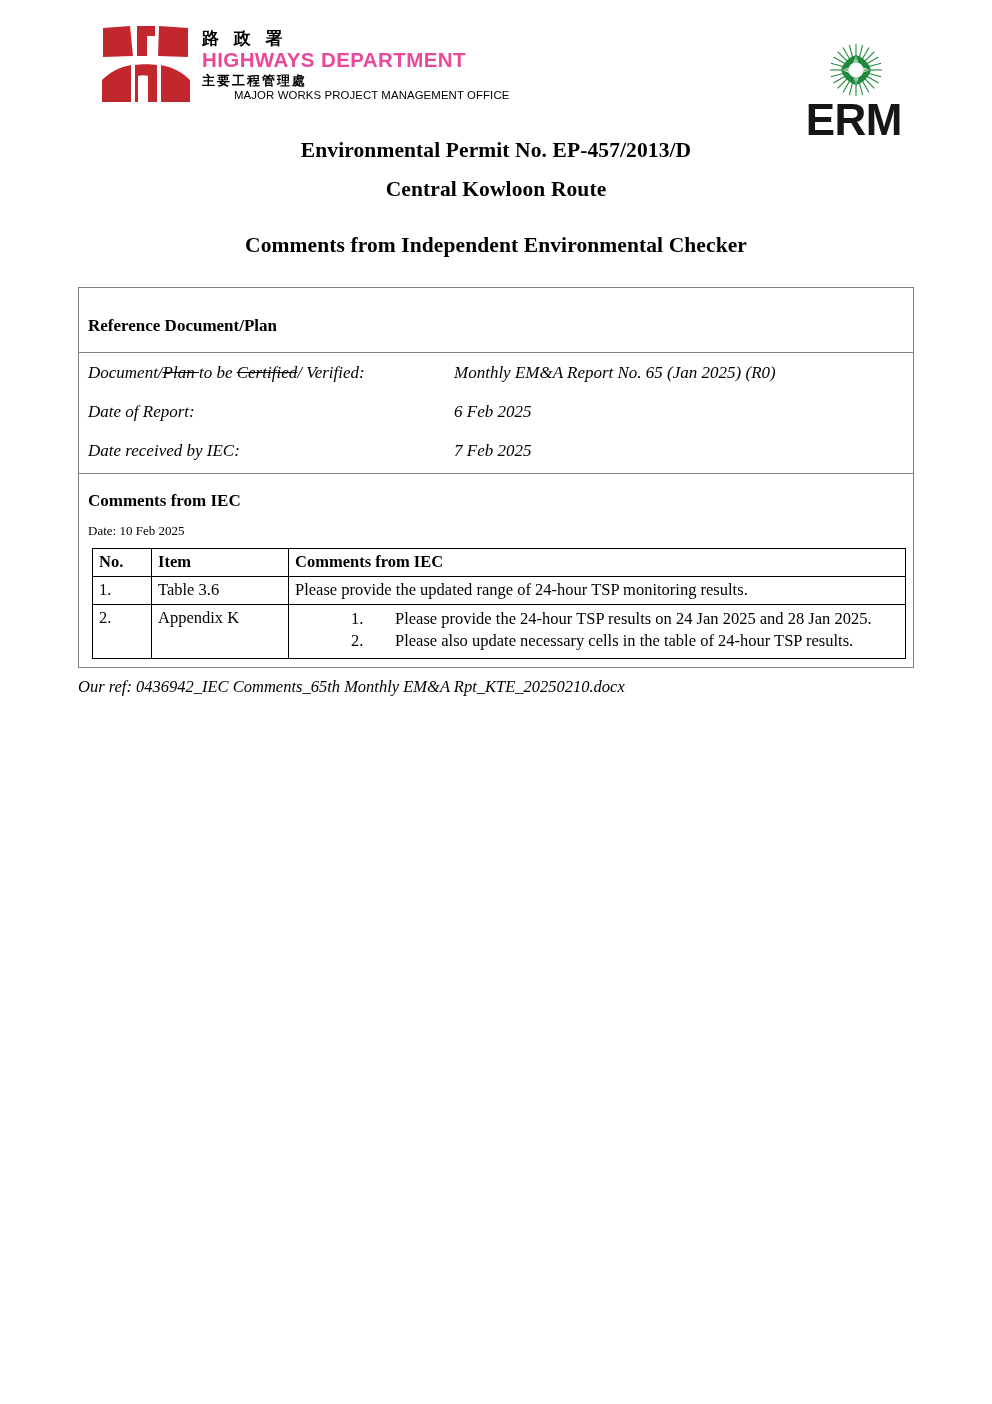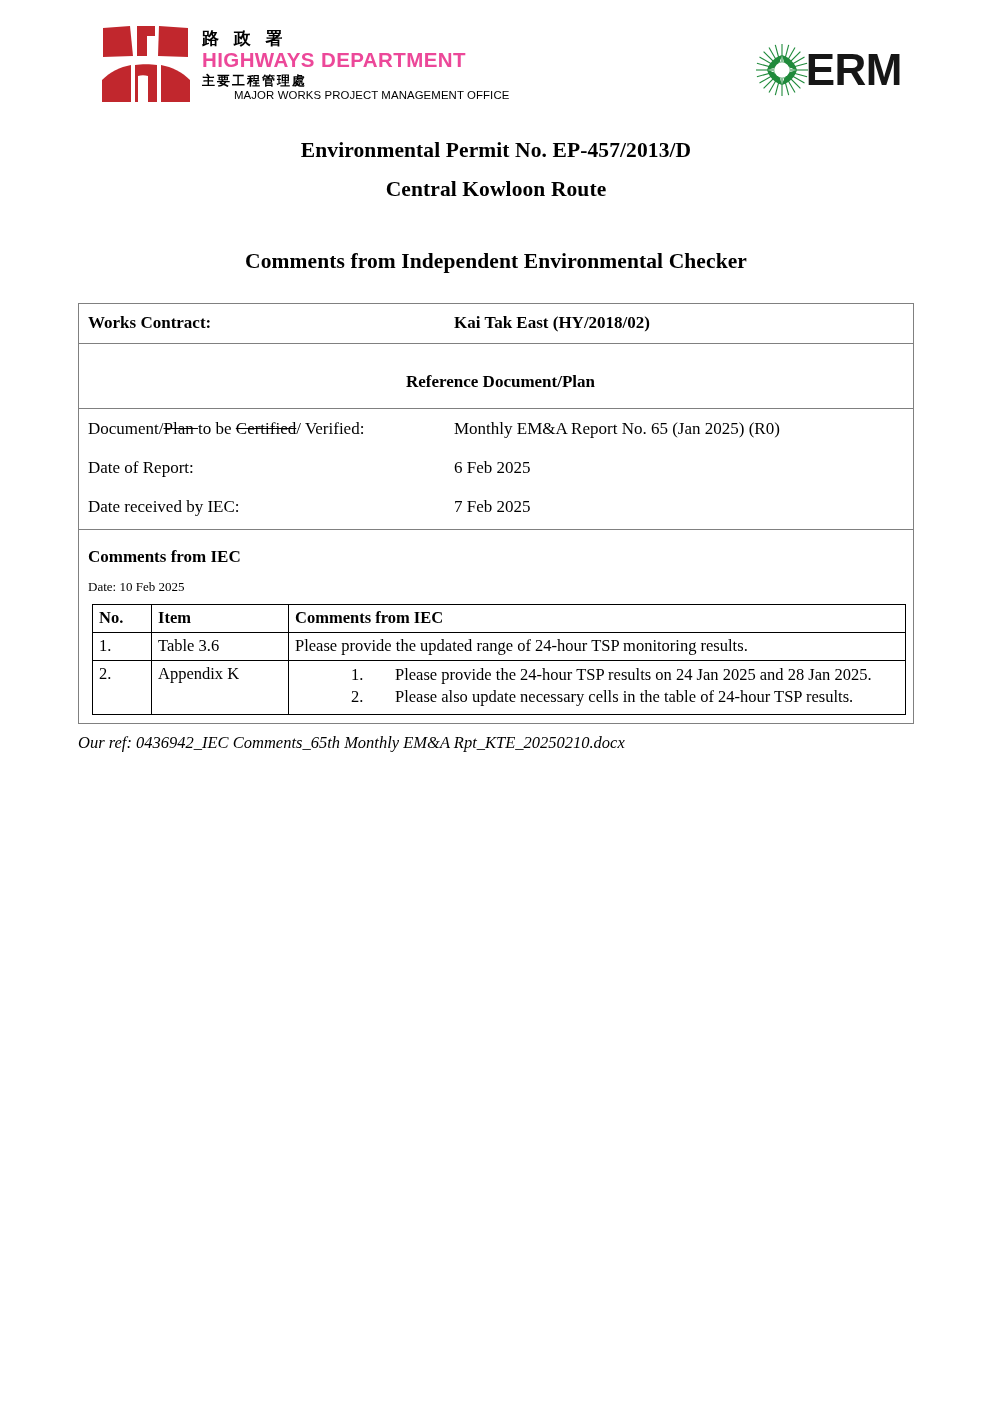--- a/index.html
+++ b/index.html
@@ -73,20 +73,21 @@
     white-space: nowrap;
     padding-left: 32px;
   }
 
   .erm-logo {
     position: absolute;
     right: 90px;
     top: 42px;
     display: flex;
     align-items: center;
+    flex-direction: column;
   }
   .erm-mark { width: 56px; height: 56px; flex: 0 0 auto; }
   .erm-mark svg { display: block; }
   .erm-word {
     font-family: "Liberation Sans", "DejaVu Sans", sans-serif;
     font-size: 44px;
     font-weight: bold;
     letter-spacing: -0.5px;
     color: #161616;
     margin-left: -4px;
@@ -97,21 +98,21 @@
   .titles {
     text-align: center;
     margin-top: 26px;
   }
   .title-line {
     font-size: 21.5px;
     font-weight: bold;
     letter-spacing: 0.1px;
   }
   .title-line.t1 { margin-bottom: 14px; }
-  .title-line.t2 { margin-bottom: 47px; }
+  .title-line.t2 { margin-bottom: 31px; }
   .title-line.t3 { margin-bottom: 0; }
 
   
   .outer-table {
     width: 836px;
     margin: 29px auto 0 auto;
     border-collapse: collapse;
     table-layout: fixed;
   }
   .outer-table > tbody > tr > td {
@@ -137,24 +138,24 @@
     font-size: 17px;
   }
   .b { font-weight: bold; }
   .strike { text-decoration: line-through; }
 
   .block-title {
     font-size: 17px;
     font-weight: bold;
   }
 
-  .ref-cell { height: 64px; text-align: center; }
+  .ref-cell { height: 64px; }
   .ref-cell .block-title { padding: 28px 0 0 9px; }
 
-  .docrow { padding: 10px 9px 12px 9px; }
+  .docrow { padding: 10px 9px 12px 9px; font-style: italic; }
   .docrow .kv-row + .kv-row { margin-top: 19px; }
 
   .comments-cell { padding: 17px 9px 8px 9px; }
   .comments-cell .block-title { margin-bottom: 12px; }
   .comments-date { font-size: 13px; margin-bottom: 9px; }
 
   
   .inner-table {
     width: 814px;
     border-collapse: collapse;
@@ -280,30 +281,20 @@
 
 <div class="titles">
   <div class="title-line t1">Environmental Permit No. EP-457/2013/D</div>
   <div class="title-line t2">Central Kowloon Route</div>
   <div class="title-line t3">Comments from Independent Environmental Checker</div>
 </div>
 
 <table class="outer-table">
   <tbody>
 
-    <tr>
-      <td>
-        <div class="cell-pad">
-          <div class="kv-row">
-            <div class="kv-label b">Works Contract:</div>
-            <div class="kv-value b">Kai Tak East (HY/2018/02)</div>
-          </div>
-        </div>
-      </td>
-    </tr>
 
     <tr>
       <td class="ref-cell">
         <div class="block-title">Reference Document/Plan</div>
       </td>
     </tr>
 
     <tr>
       <td>
         <div class="docrow">

